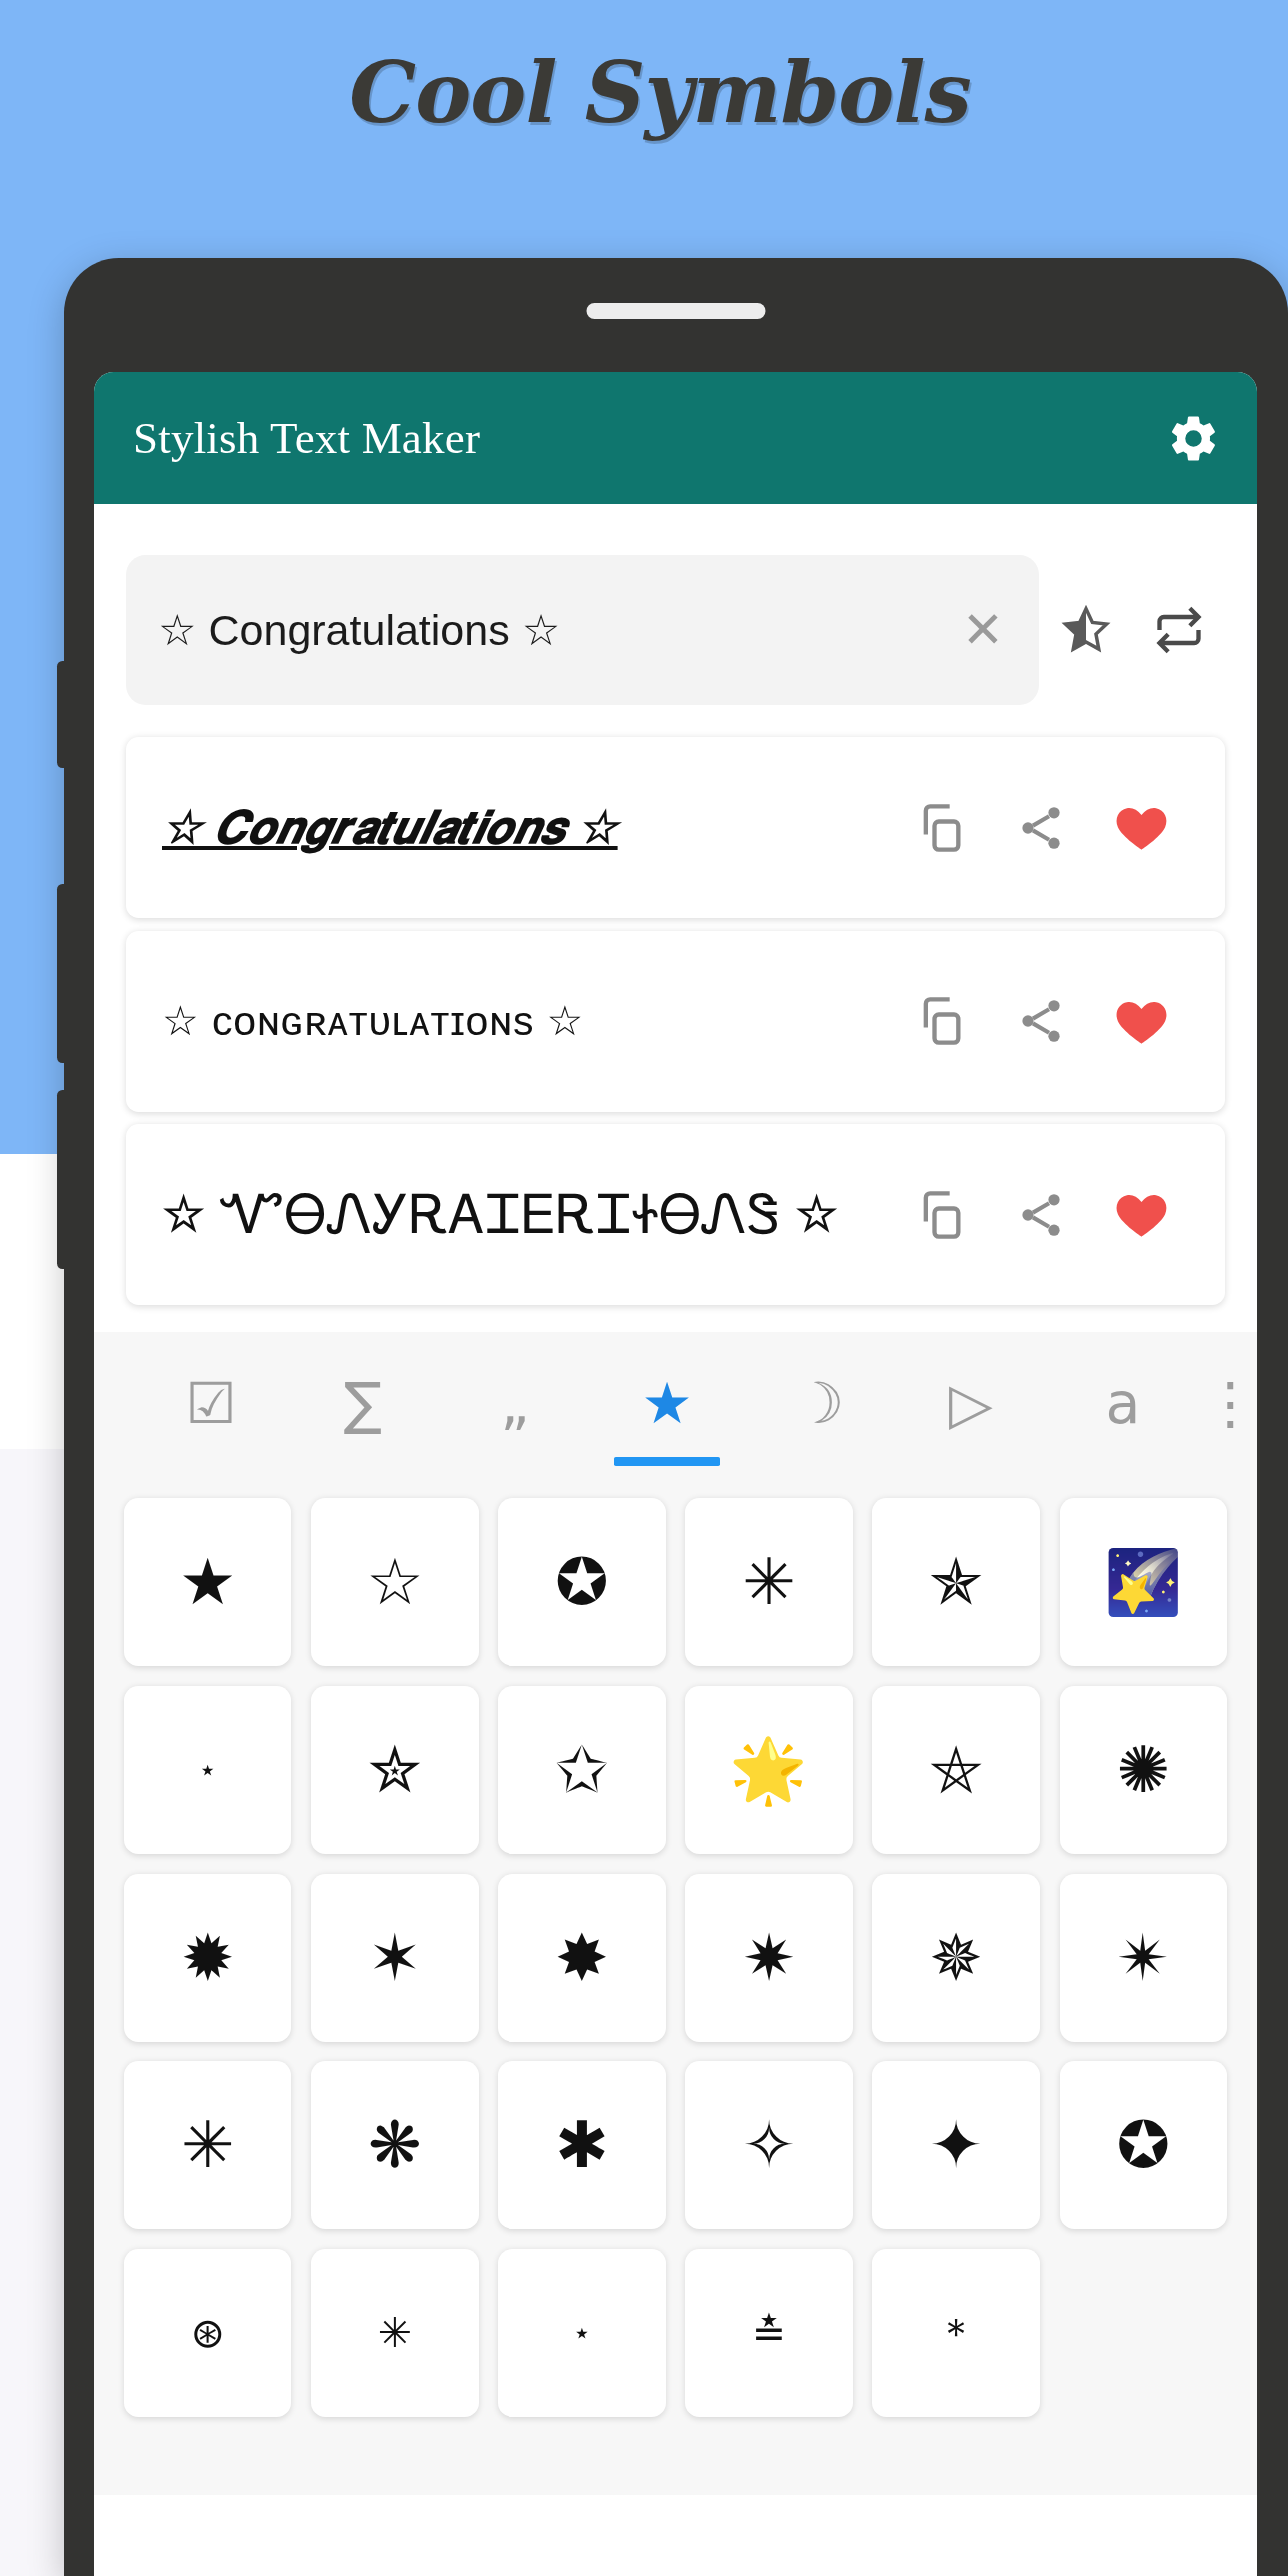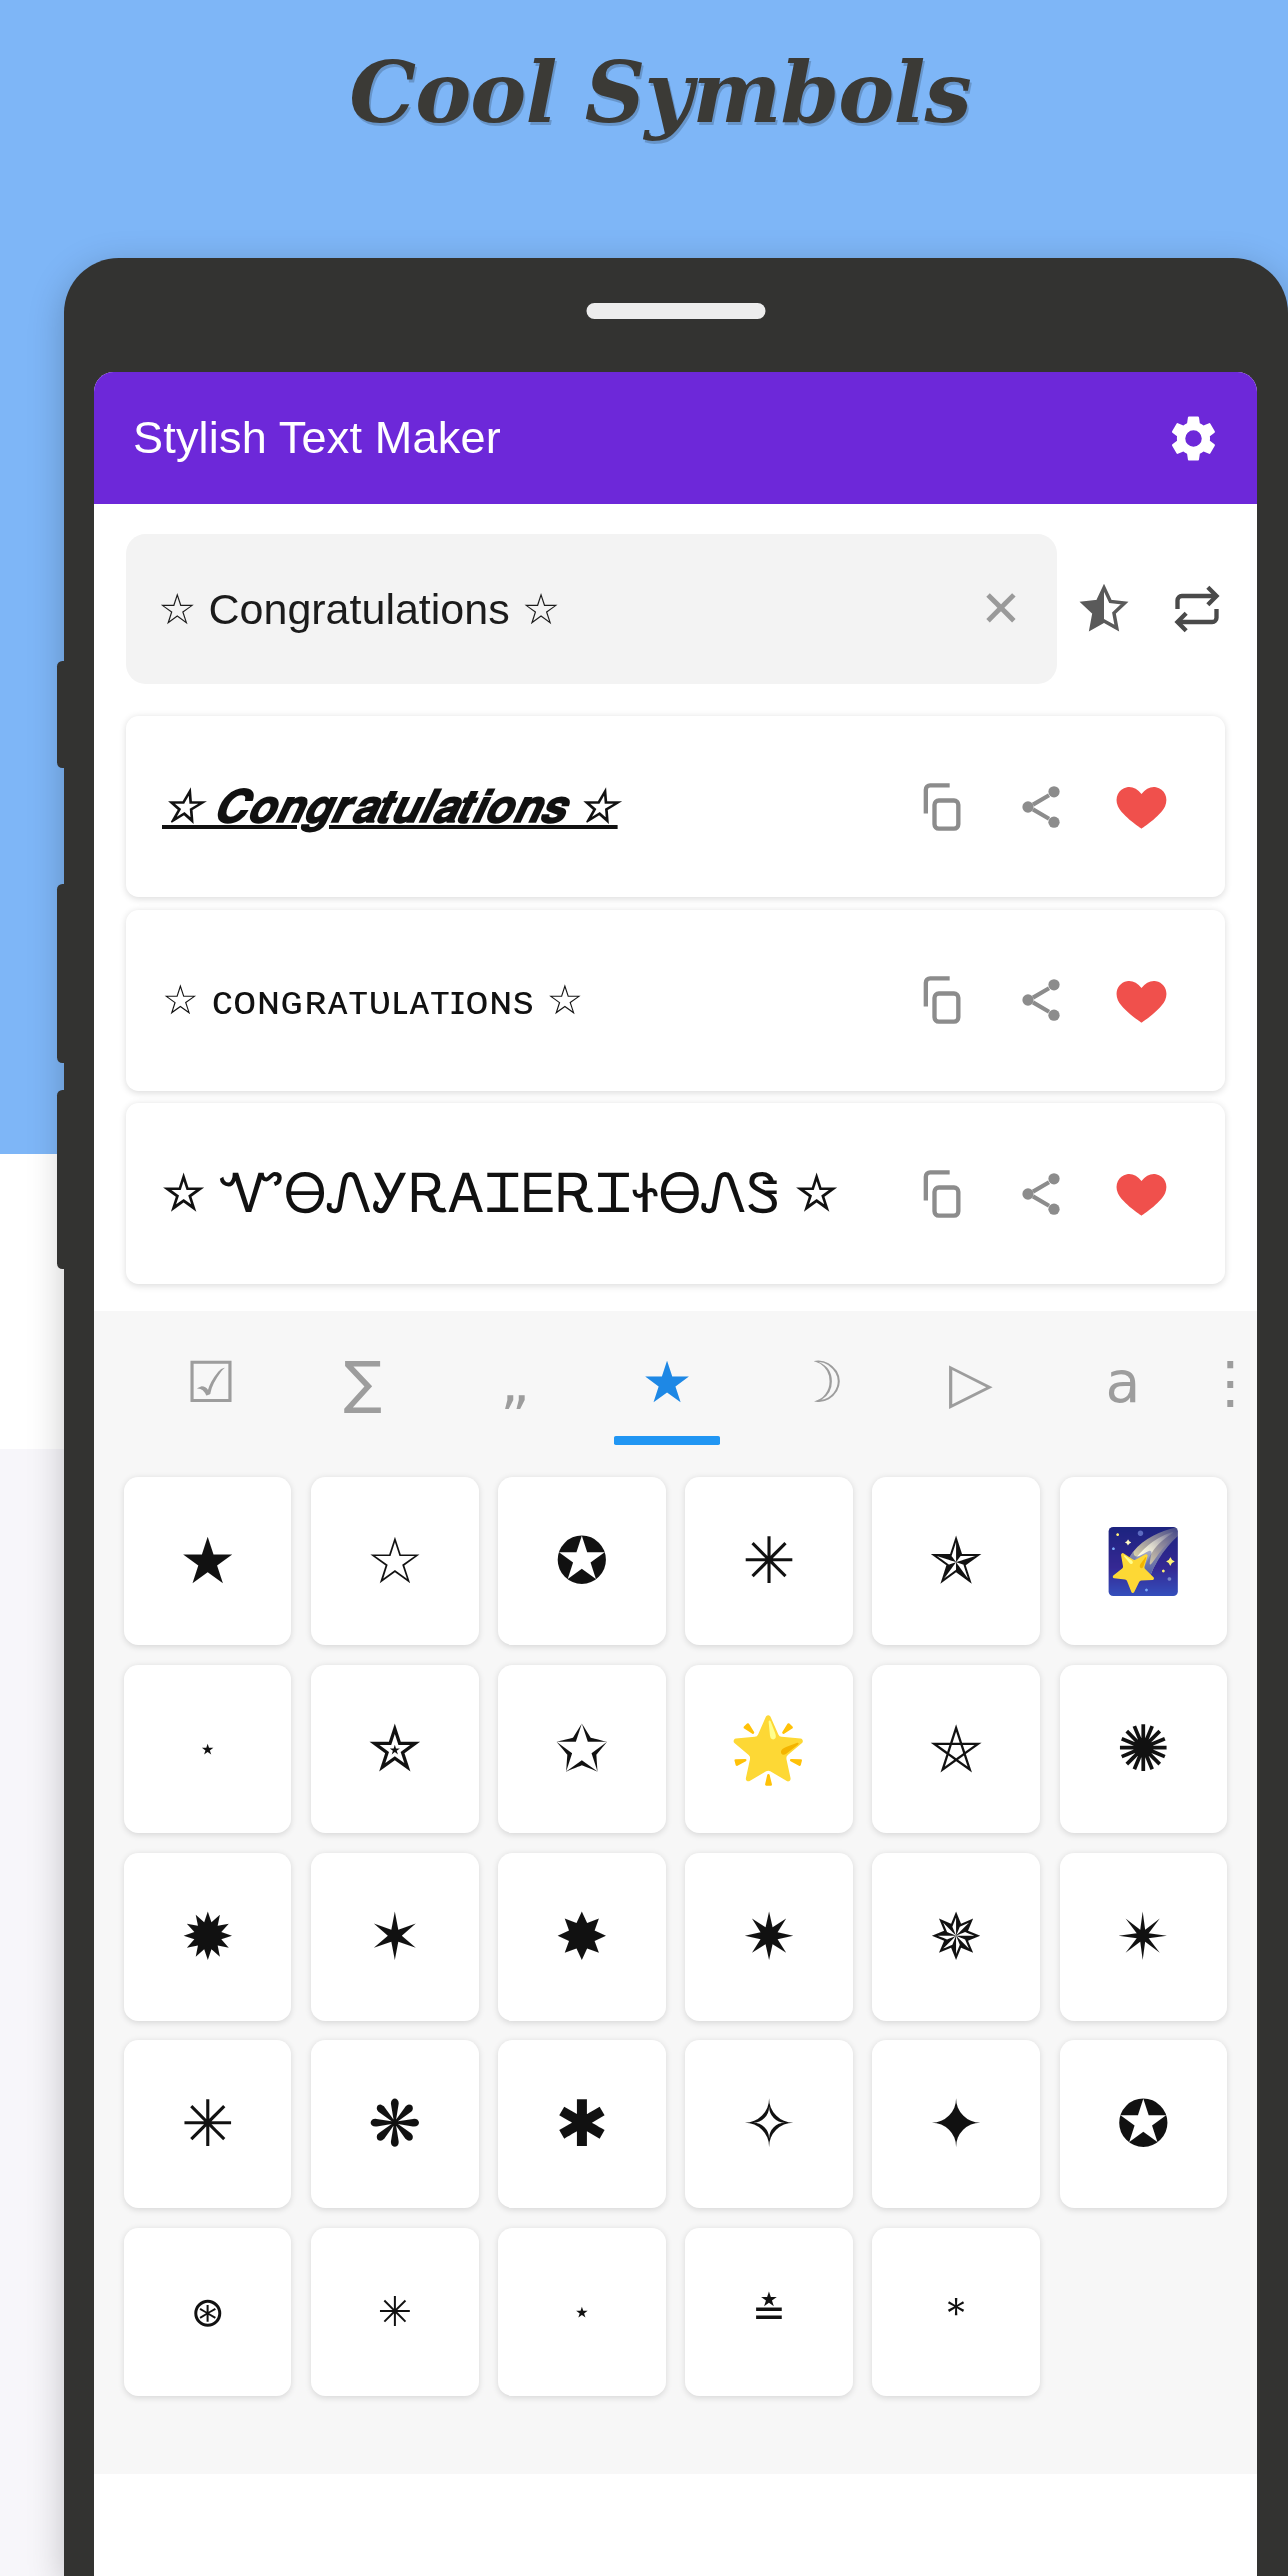--- a/index.html
+++ b/index.html
@@ -80,31 +80,33 @@
 
   
   #screen {
     position:absolute; left:30px; top:114px; width:1163px; height:2204px;
     background:#FFFFFF; overflow:hidden;
     border-top-left-radius:19.7px; border-top-right-radius:19.7px;
   }
 
   
   #appbar {
-    height:132px; background:#6d28d9;
+    height:132px; background:#0f766e;
     display:flex; align-items:center; justify-content:space-between;
     padding:0 36px 0 39px;
+    font-family:Liberation Serif, serif;
   }
   #appbar-title { color:#FFFFFF; font-size:45px; font-weight:400; letter-spacing:0.2px; }
   #gear-icon { width:55px; height:55px; display:block; }
 
   
   #search-row {
-    display:flex; align-items:center; padding:30px 14px 27px 32px; gap:0;
+    display:flex; align-items:center; padding:30px 32px 27px 32px; gap:0;
     background:#FFFFFF;
+    margin-top:21px;
   }
   #search-field {
     flex:1 1 auto; height:150px; background:#F3F3F3; border-radius:19.7px;
     display:flex; align-items:center; padding:0 30px 0 32px;
   }
   #search-value {
     flex:1 1 auto; font-size:43px; color:#1B1B1B; white-space:nowrap; overflow:hidden;
   }
   #clear-icon {
     width:52px; height:52px; flex:0 0 auto; color:#9A9A9A;

